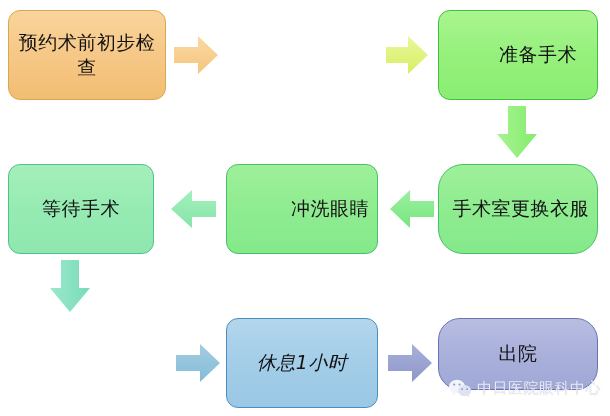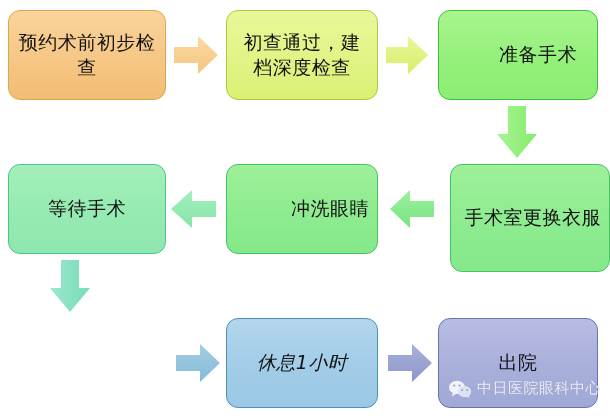--- a/index.html
+++ b/index.html
@@ -76,21 +76,21 @@
 
   .arrow {
     position: absolute;
   }
   .arrow svg { display: block; }
 
   
   .watermark {
     position: absolute;
     display: flex;
-    align-items: flex-end;
+    align-items: flex-start;
     gap: 5px;
     pointer-events: none;
   }
   .wm-label {
     color: #e9ecf5;
     font-size: 15px;
     letter-spacing: 0.5px;
     white-space: nowrap;
     font-family: "DejaVu Sans", "Liberation Sans", sans-serif;
     text-shadow: 0 0 1px rgba(120,120,150,0.35);
@@ -116,23 +116,20 @@
       <defs>
         <linearGradient id="gA1" x1="0" y1="0" x2="0" y2="1">
           <stop offset="0%" stop-color="#fbd9a4"></stop>
           <stop offset="100%" stop-color="#f4c57e"></stop>
         </linearGradient>
       </defs>
       <polygon points="2,14 26,14 26,3 46,22 26,41 26,30 2,30" fill="url(#gA1)"></polygon>
     </svg>
   </div>
 
-  <div class="node n-yellow" style="left:226px; top:10px; width:152px; height:90px;">
-    <span>初查通过，建档深度检查</span>
-  </div>
 
   <div class="arrow" style="left:384px; top:33px;">
     <svg width="46" height="44" viewBox="0 0 46 44" aria-hidden="true">
       <defs>
         <linearGradient id="gA2" x1="0" y1="0" x2="0" y2="1">
           <stop offset="0%" stop-color="#e8f79d"></stop>
           <stop offset="100%" stop-color="#d7ef63"></stop>
         </linearGradient>
       </defs>
       <polygon points="2,14 24,14 24,3 44,22 24,41 24,30 2,30" fill="url(#gA2)"></polygon>
@@ -148,21 +145,21 @@
       <defs>
         <linearGradient id="gA3" x1="0" y1="0" x2="1" y2="0">
           <stop offset="0%" stop-color="#a7f392"></stop>
           <stop offset="100%" stop-color="#84ec6c"></stop>
         </linearGradient>
       </defs>
       <polygon points="14,2 32,2 32,30 43,30 23,54 3,30 14,30" fill="url(#gA3)"></polygon>
     </svg>
   </div>
 
-  <div class="node n-green-mid" style="left:450px; top:164px; width:160px; height:108px;">
+  <div class="node n-green-mid" style="left:438px; top:164px; width:160px; height:90px;border-radius:25px;">
     <span>手术室更换衣服</span>
   </div>
 
   <div class="arrow" style="left:388px; top:187px;">
     <svg width="48" height="44" viewBox="0 0 48 44" aria-hidden="true">
       <defs>
         <linearGradient id="gA4" x1="0" y1="0" x2="0" y2="1">
           <stop offset="0%" stop-color="#9bf0a0"></stop>
           <stop offset="100%" stop-color="#77e57e"></stop>
         </linearGradient>
@@ -180,21 +177,21 @@
       <defs>
         <linearGradient id="gA5" x1="0" y1="0" x2="0" y2="1">
           <stop offset="0%" stop-color="#a4f0bd"></stop>
           <stop offset="100%" stop-color="#84e5a8"></stop>
         </linearGradient>
       </defs>
       <polygon points="48,14 24,14 24,3 3,22 24,41 24,30 48,30" fill="url(#gA5)"></polygon>
     </svg>
   </div>
 
-  <div class="node n-green-soft" style="left:8px; top:164px; width:158px; height:90px;">
+  <div class="node n-green-soft" style="left:8px; top:164px; width:146px; height:90px;">
     <span>等待手术</span>
   </div>
 
   <div class="arrow" style="left:47px; top:258px;">
     <svg width="48" height="58" viewBox="0 0 48 58" aria-hidden="true">
       <defs>
         <linearGradient id="gA6" x1="0" y1="0" x2="1" y2="0">
           <stop offset="0%" stop-color="#9ae8cb"></stop>
           <stop offset="100%" stop-color="#79dcb8"></stop>
         </linearGradient>
@@ -225,21 +222,21 @@
       <defs>
         <linearGradient id="gA8" x1="0" y1="0" x2="0" y2="1">
           <stop offset="0%" stop-color="#a8b0da"></stop>
           <stop offset="100%" stop-color="#8e97c8"></stop>
         </linearGradient>
       </defs>
       <polygon points="2,14 26,14 26,3 46,22 26,41 26,30 2,30" fill="url(#gA8)"></polygon>
     </svg>
   </div>
 
-  <div class="node n-periwinkle" style="left:438px; top:318px; width:160px; height:90px;">
+  <div class="node n-periwinkle" style="left:438px; top:318px; width:160px; height:72px;border-radius:22px;">
     <span>出院</span>
   </div>
 
   <div class="watermark" style="left:448px; top:379px;">
     <span class="wm-logo">
       <svg width="24" height="18" viewBox="0 0 24 18" aria-hidden="true">
         <ellipse cx="9" cy="7.4" rx="8" ry="6.6" fill="#f2f4fa"></ellipse>
         <polygon points="5,12 4,16.4 8.4,13.6" fill="#f2f4fa"></polygon>
         <ellipse cx="16.6" cy="11.6" rx="6.6" ry="5.6" fill="#dfe3f1"></ellipse>
         <polygon points="20.6,15.4 21.6,18 18.2,16.4" fill="#dfe3f1"></polygon>

